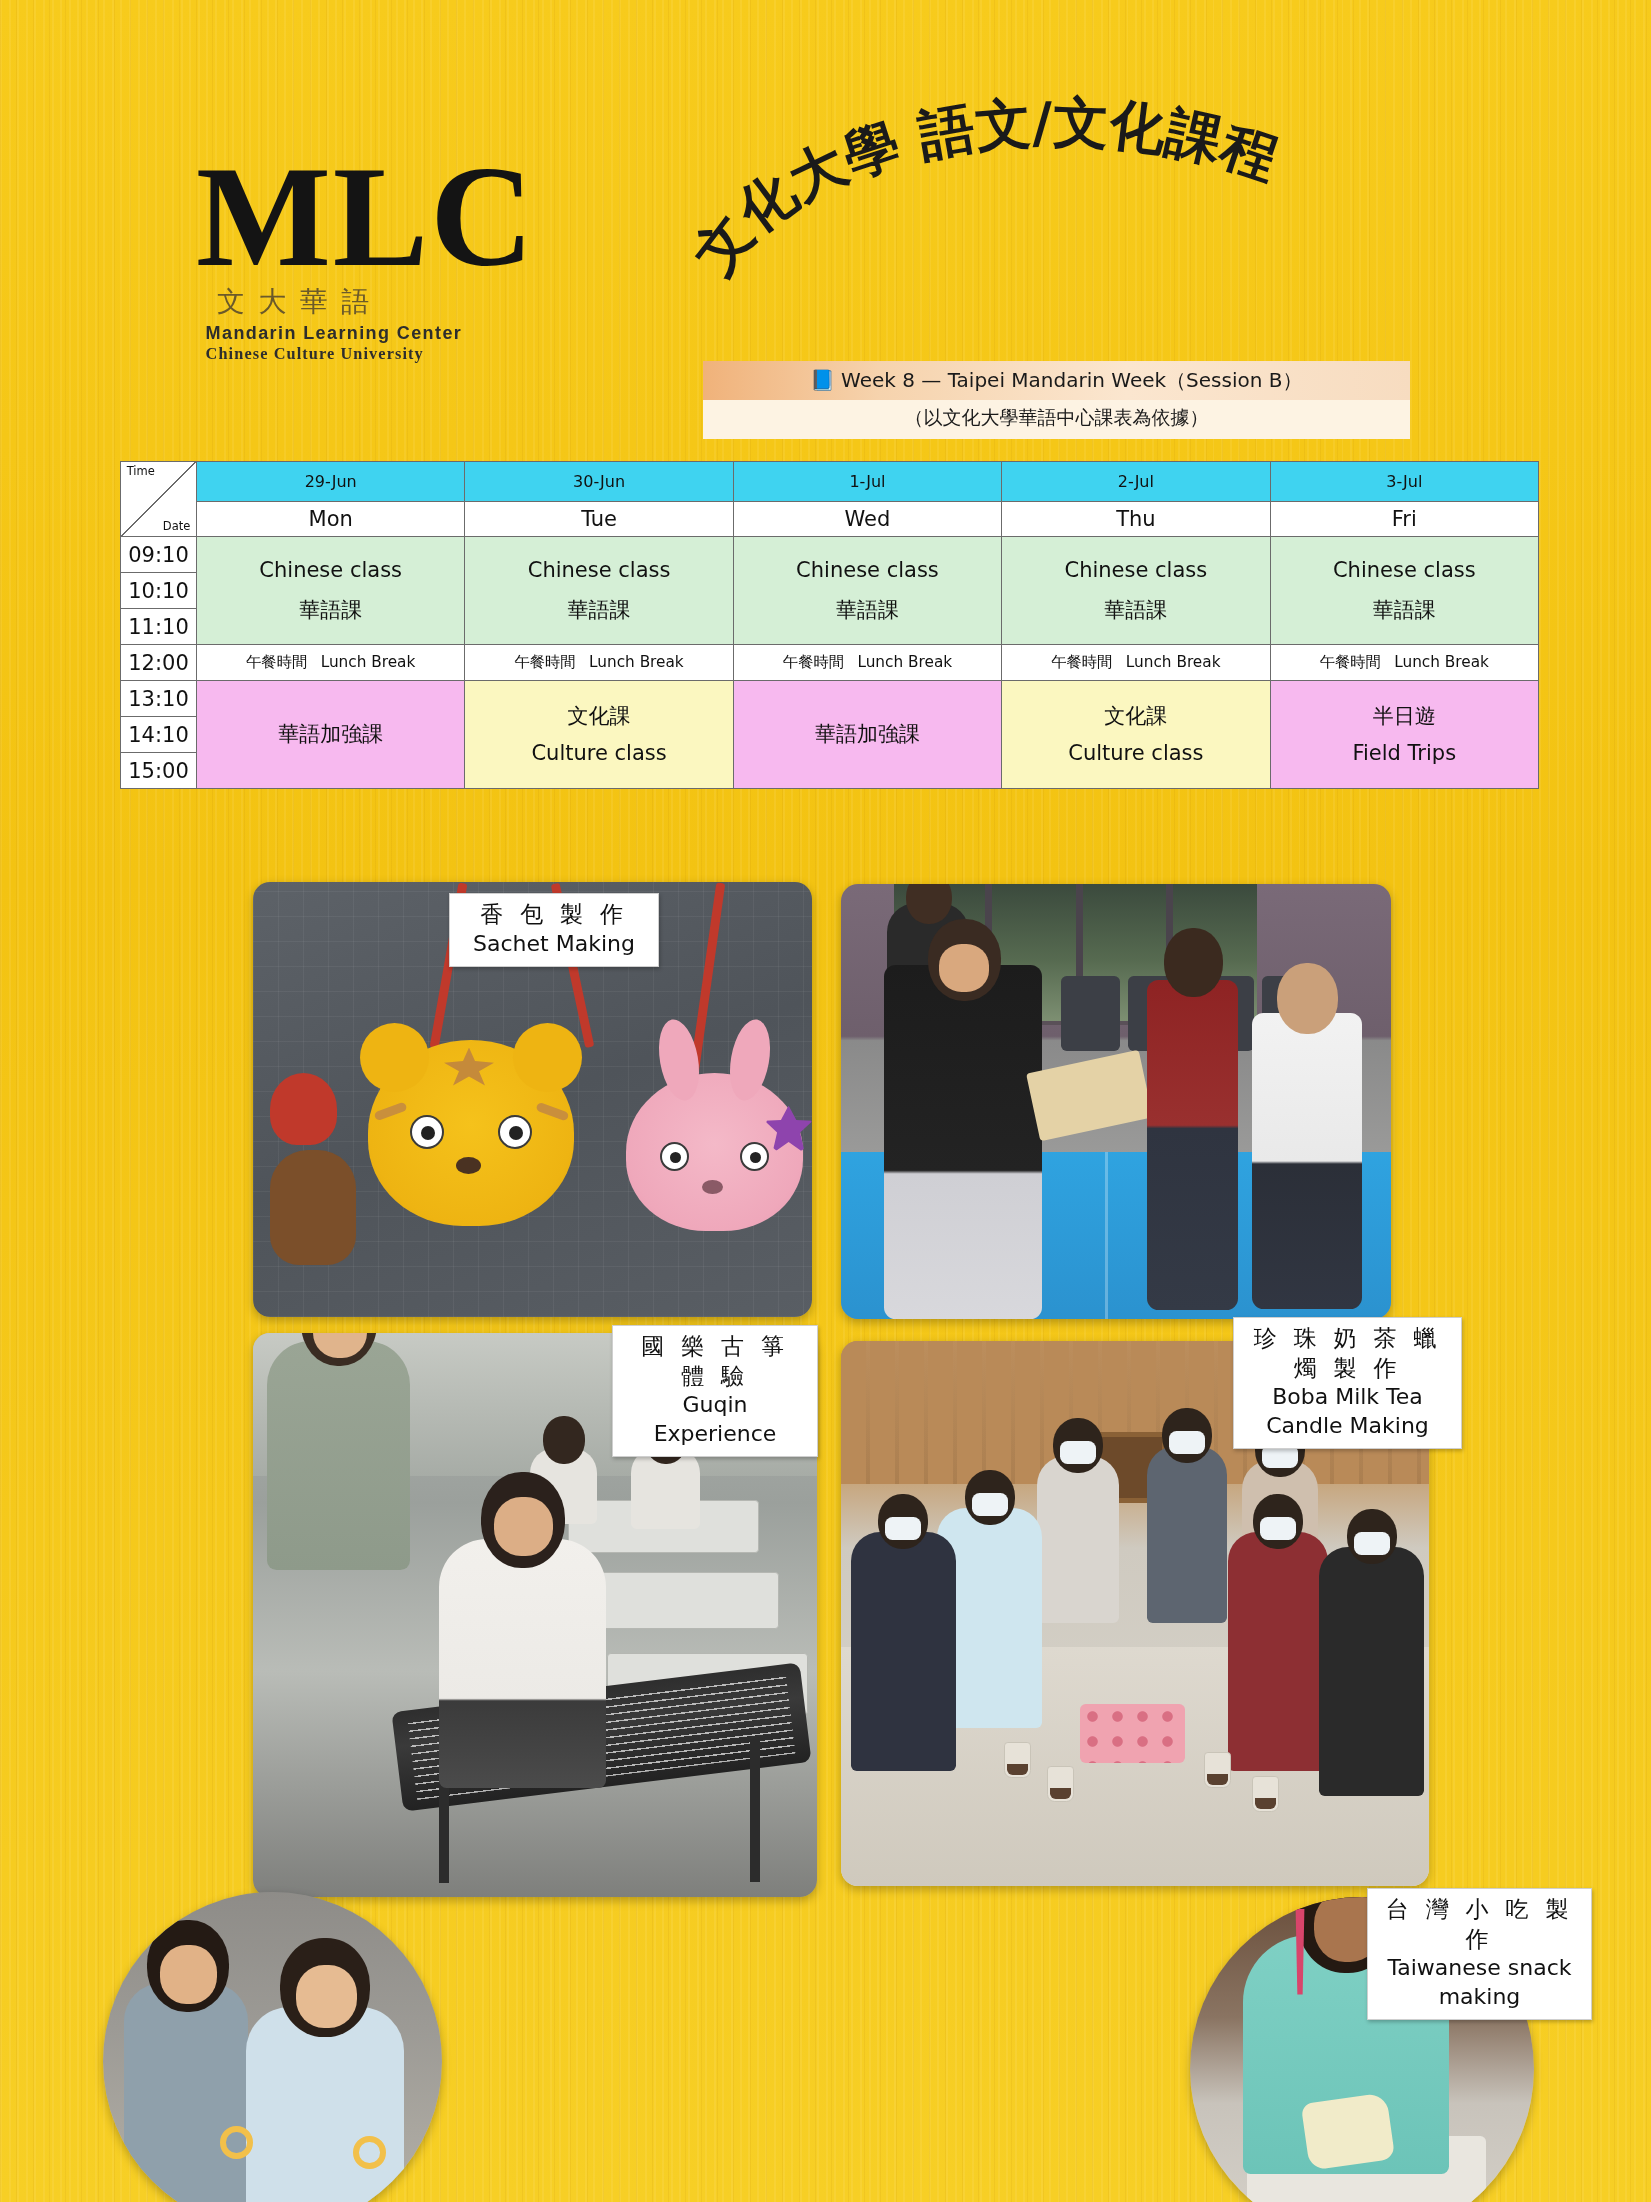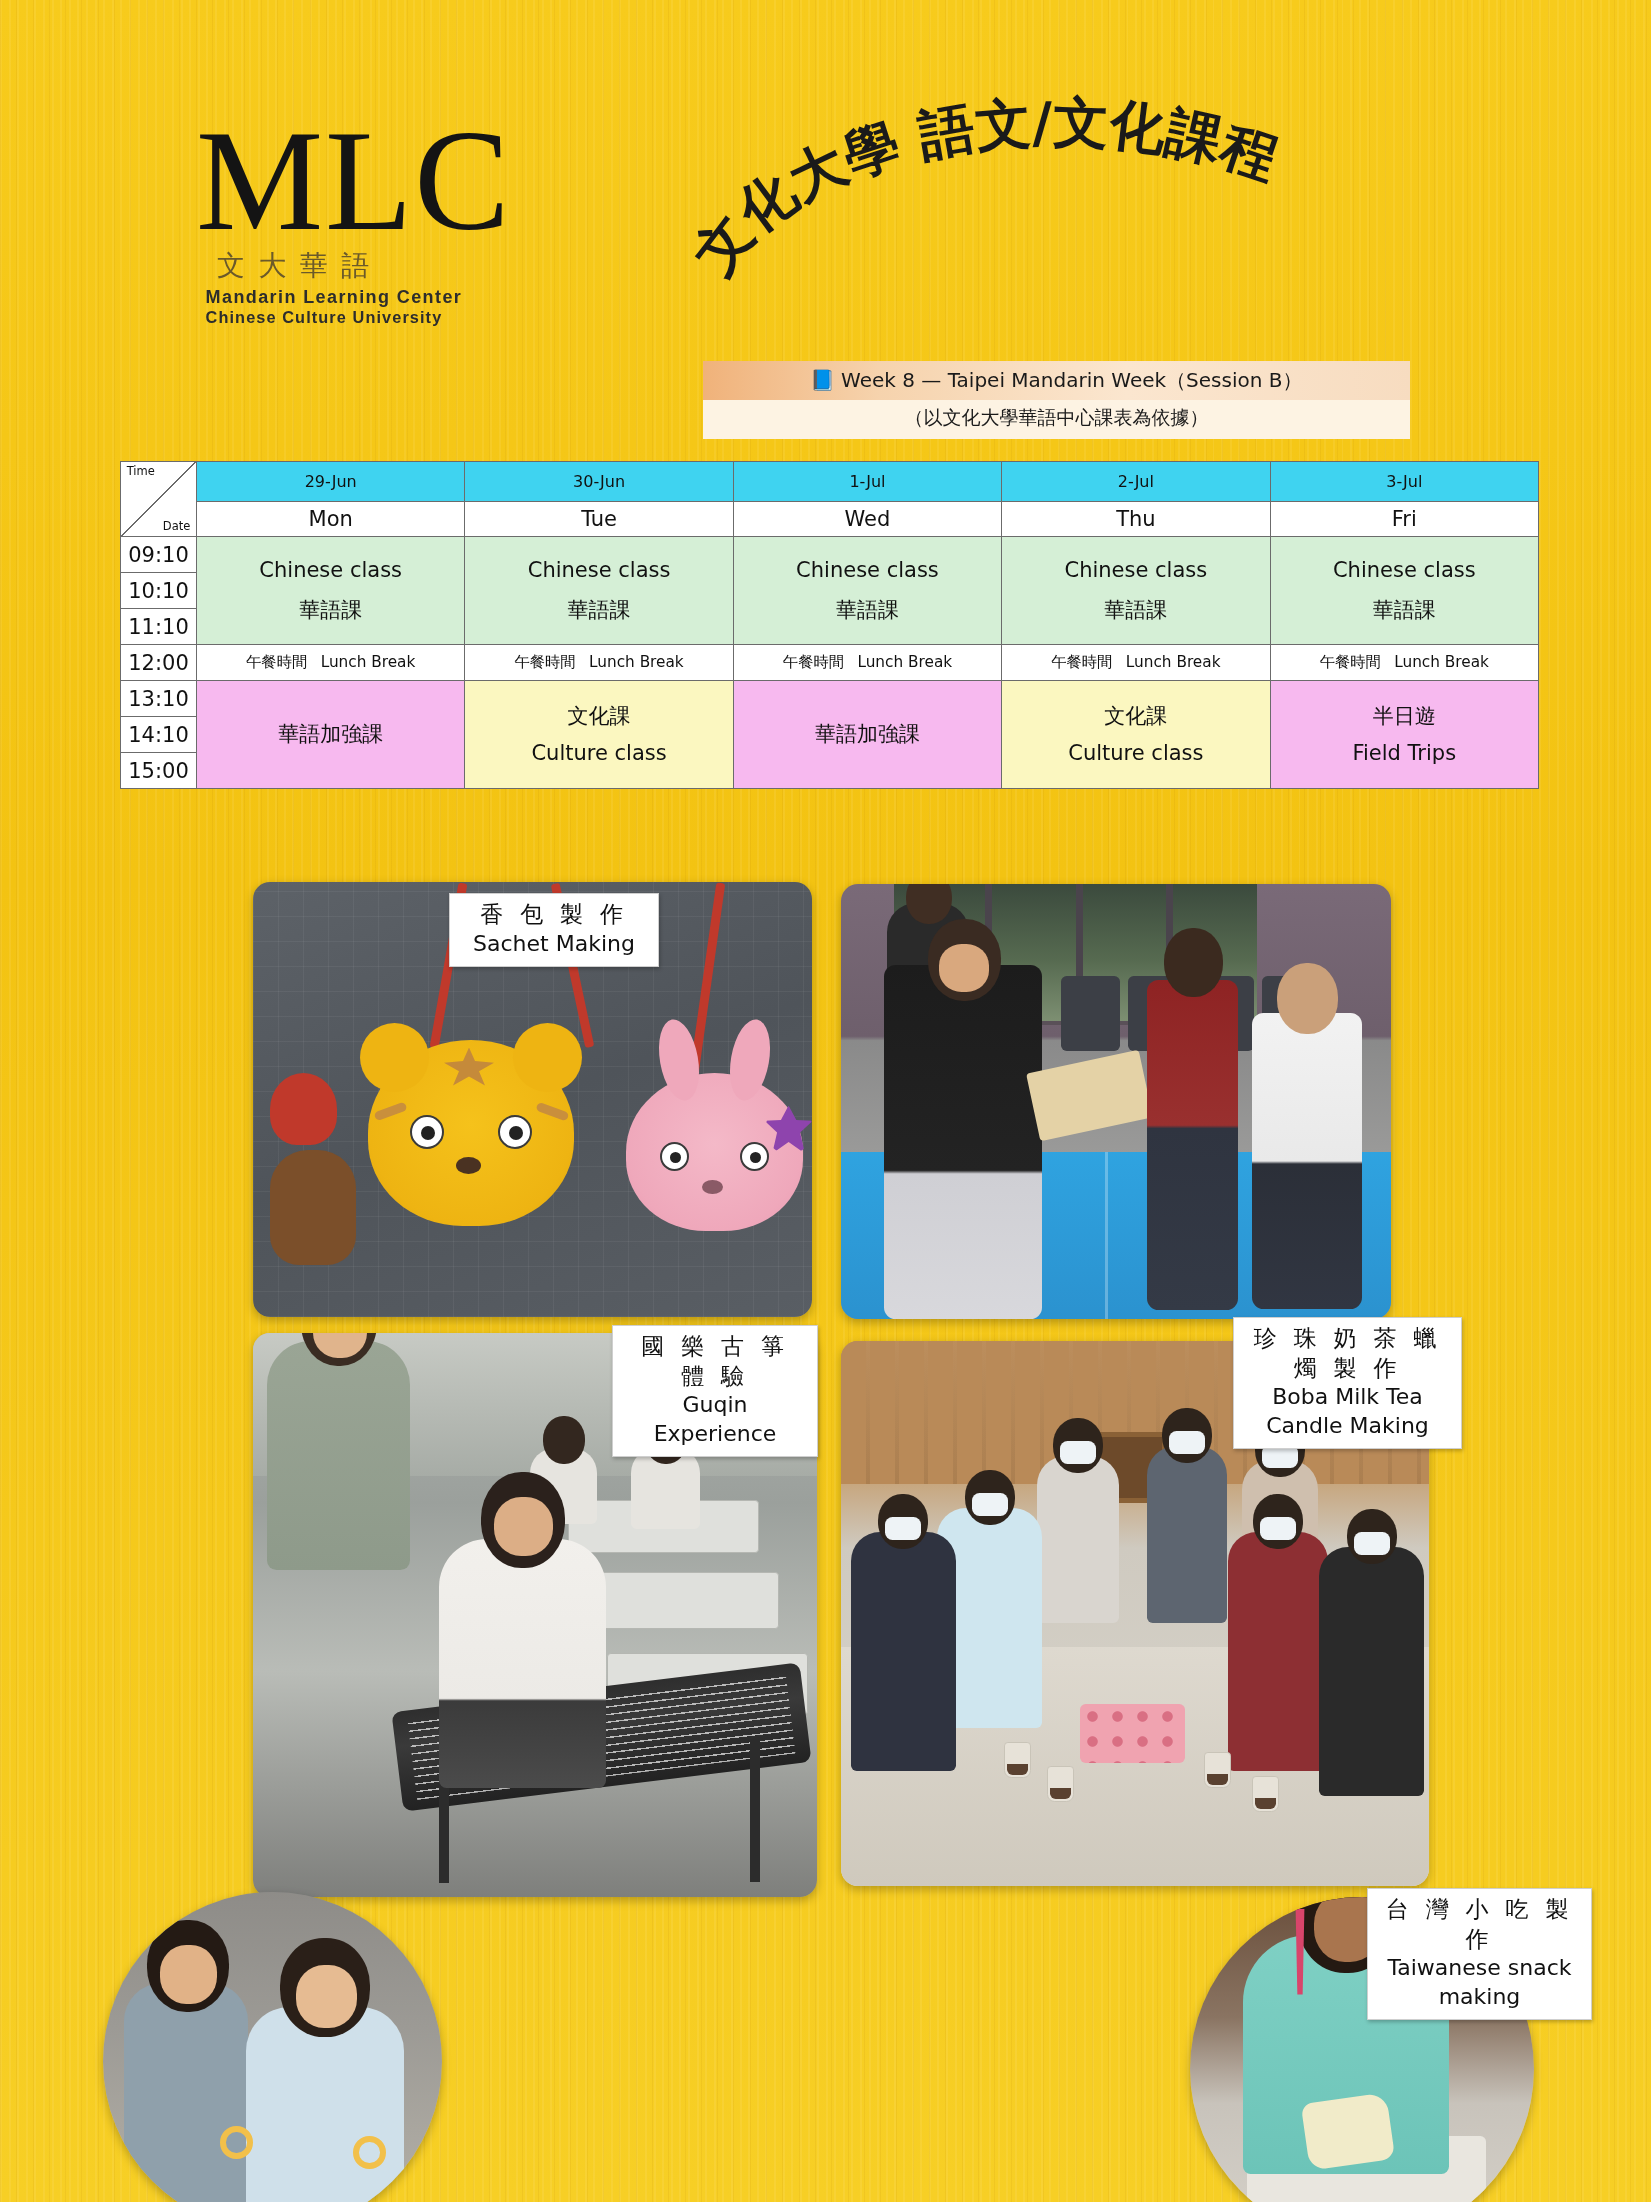--- a/index.html
+++ b/index.html
@@ -22,41 +22,42 @@
     position: absolute;
     left: 196px; top: 110px;
     width: 306px; height: 182px;
   }
   #logo .mlc-letters {
     font-family: "Liberation Serif", serif;
     font-size: 143px;
     letter-spacing: 1.9px;
     color: #141414;
     line-height: 1;
-    font-weight: 400;
+    font-weight: 700;
+    margin-top: 36px;
   }
   #logo .logo-cn {
     font-family: Liberation Serif, serif;
     font-size: 28px;
     letter-spacing: 13.4px;
     color: #6b5a2a;
     margin-top: -5.7px;
     margin-left: 21px;
   }
   #logo .logo-en1 {
     font-family: "Liberation Sans", sans-serif;
     font-size: 18px;
     letter-spacing: 1.4px;
     color: #2d2d2d;
     margin-top: 1.9px;
     margin-left: 9.6px;
     font-weight: 600;
   }
   #logo .logo-en2 {
-    font-family: Liberation Sans, sans-serif;
+    font-family: Liberation Serif, serif;
     font-size: 16.3px;
     letter-spacing: 1.1px;
     color: #2d2d2d;
     margin-left: 9.6px;
     font-weight: 600;
   }
 
   
   #arc-title {
     position: absolute;

